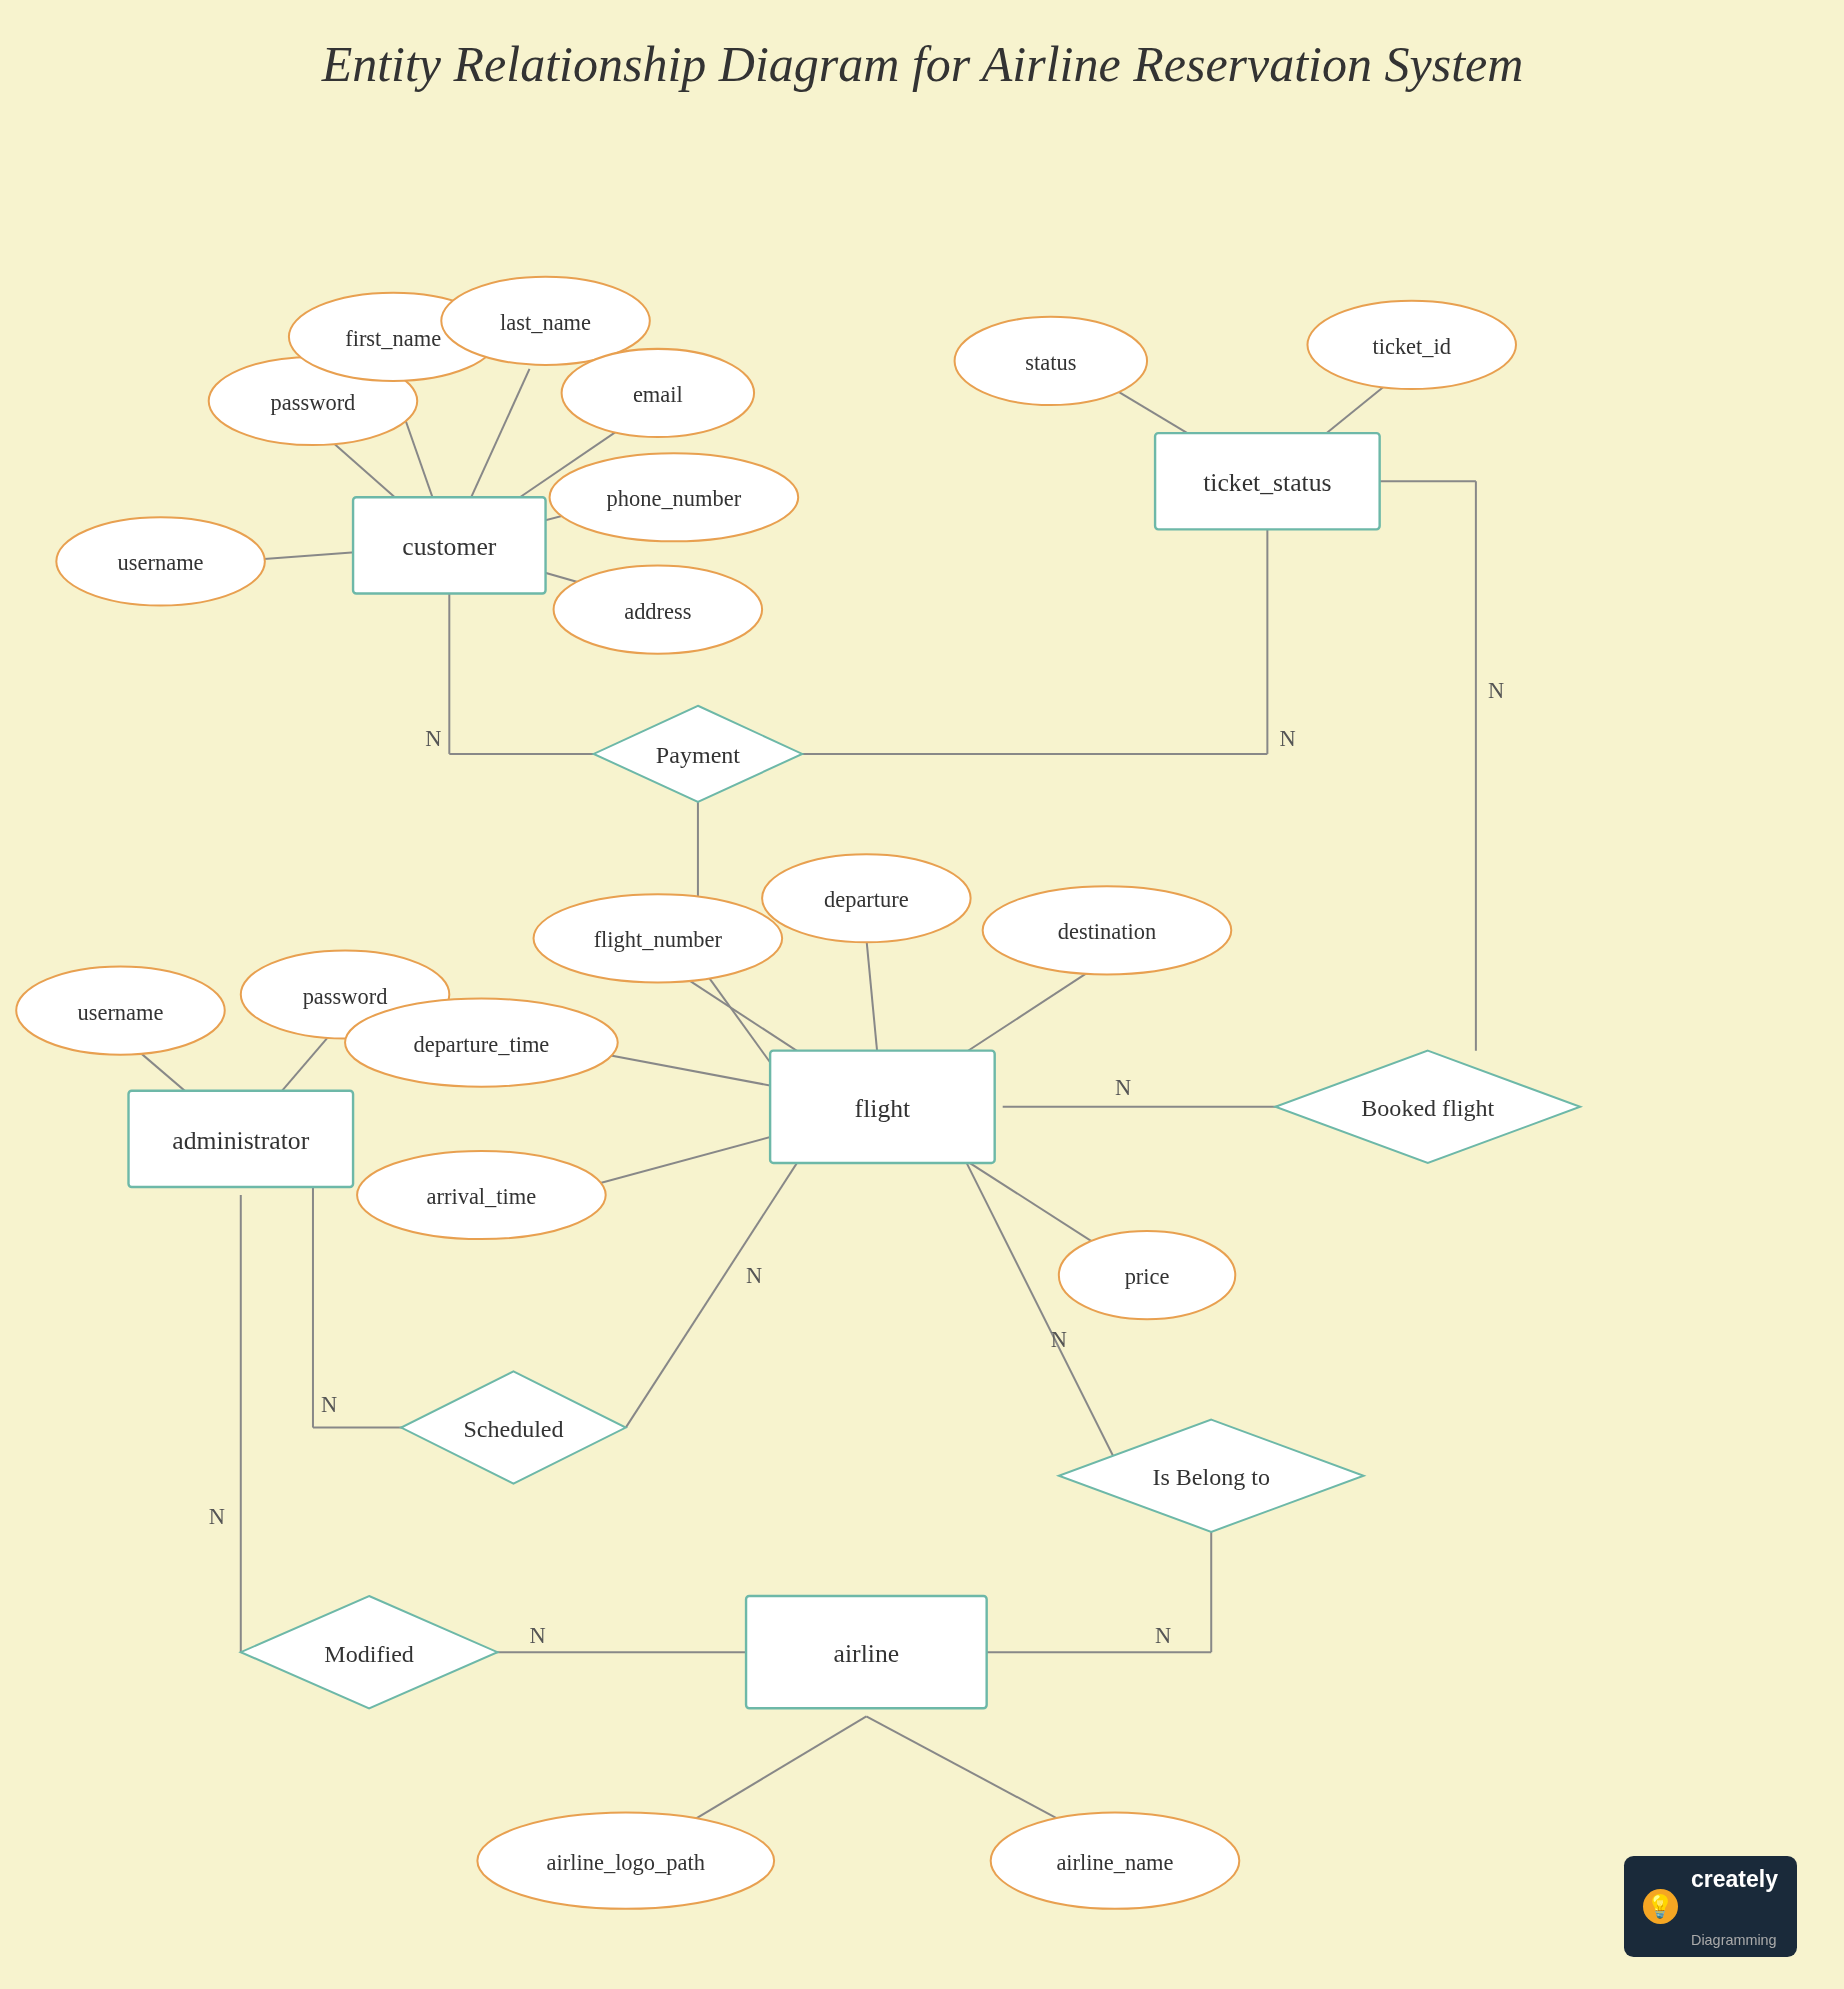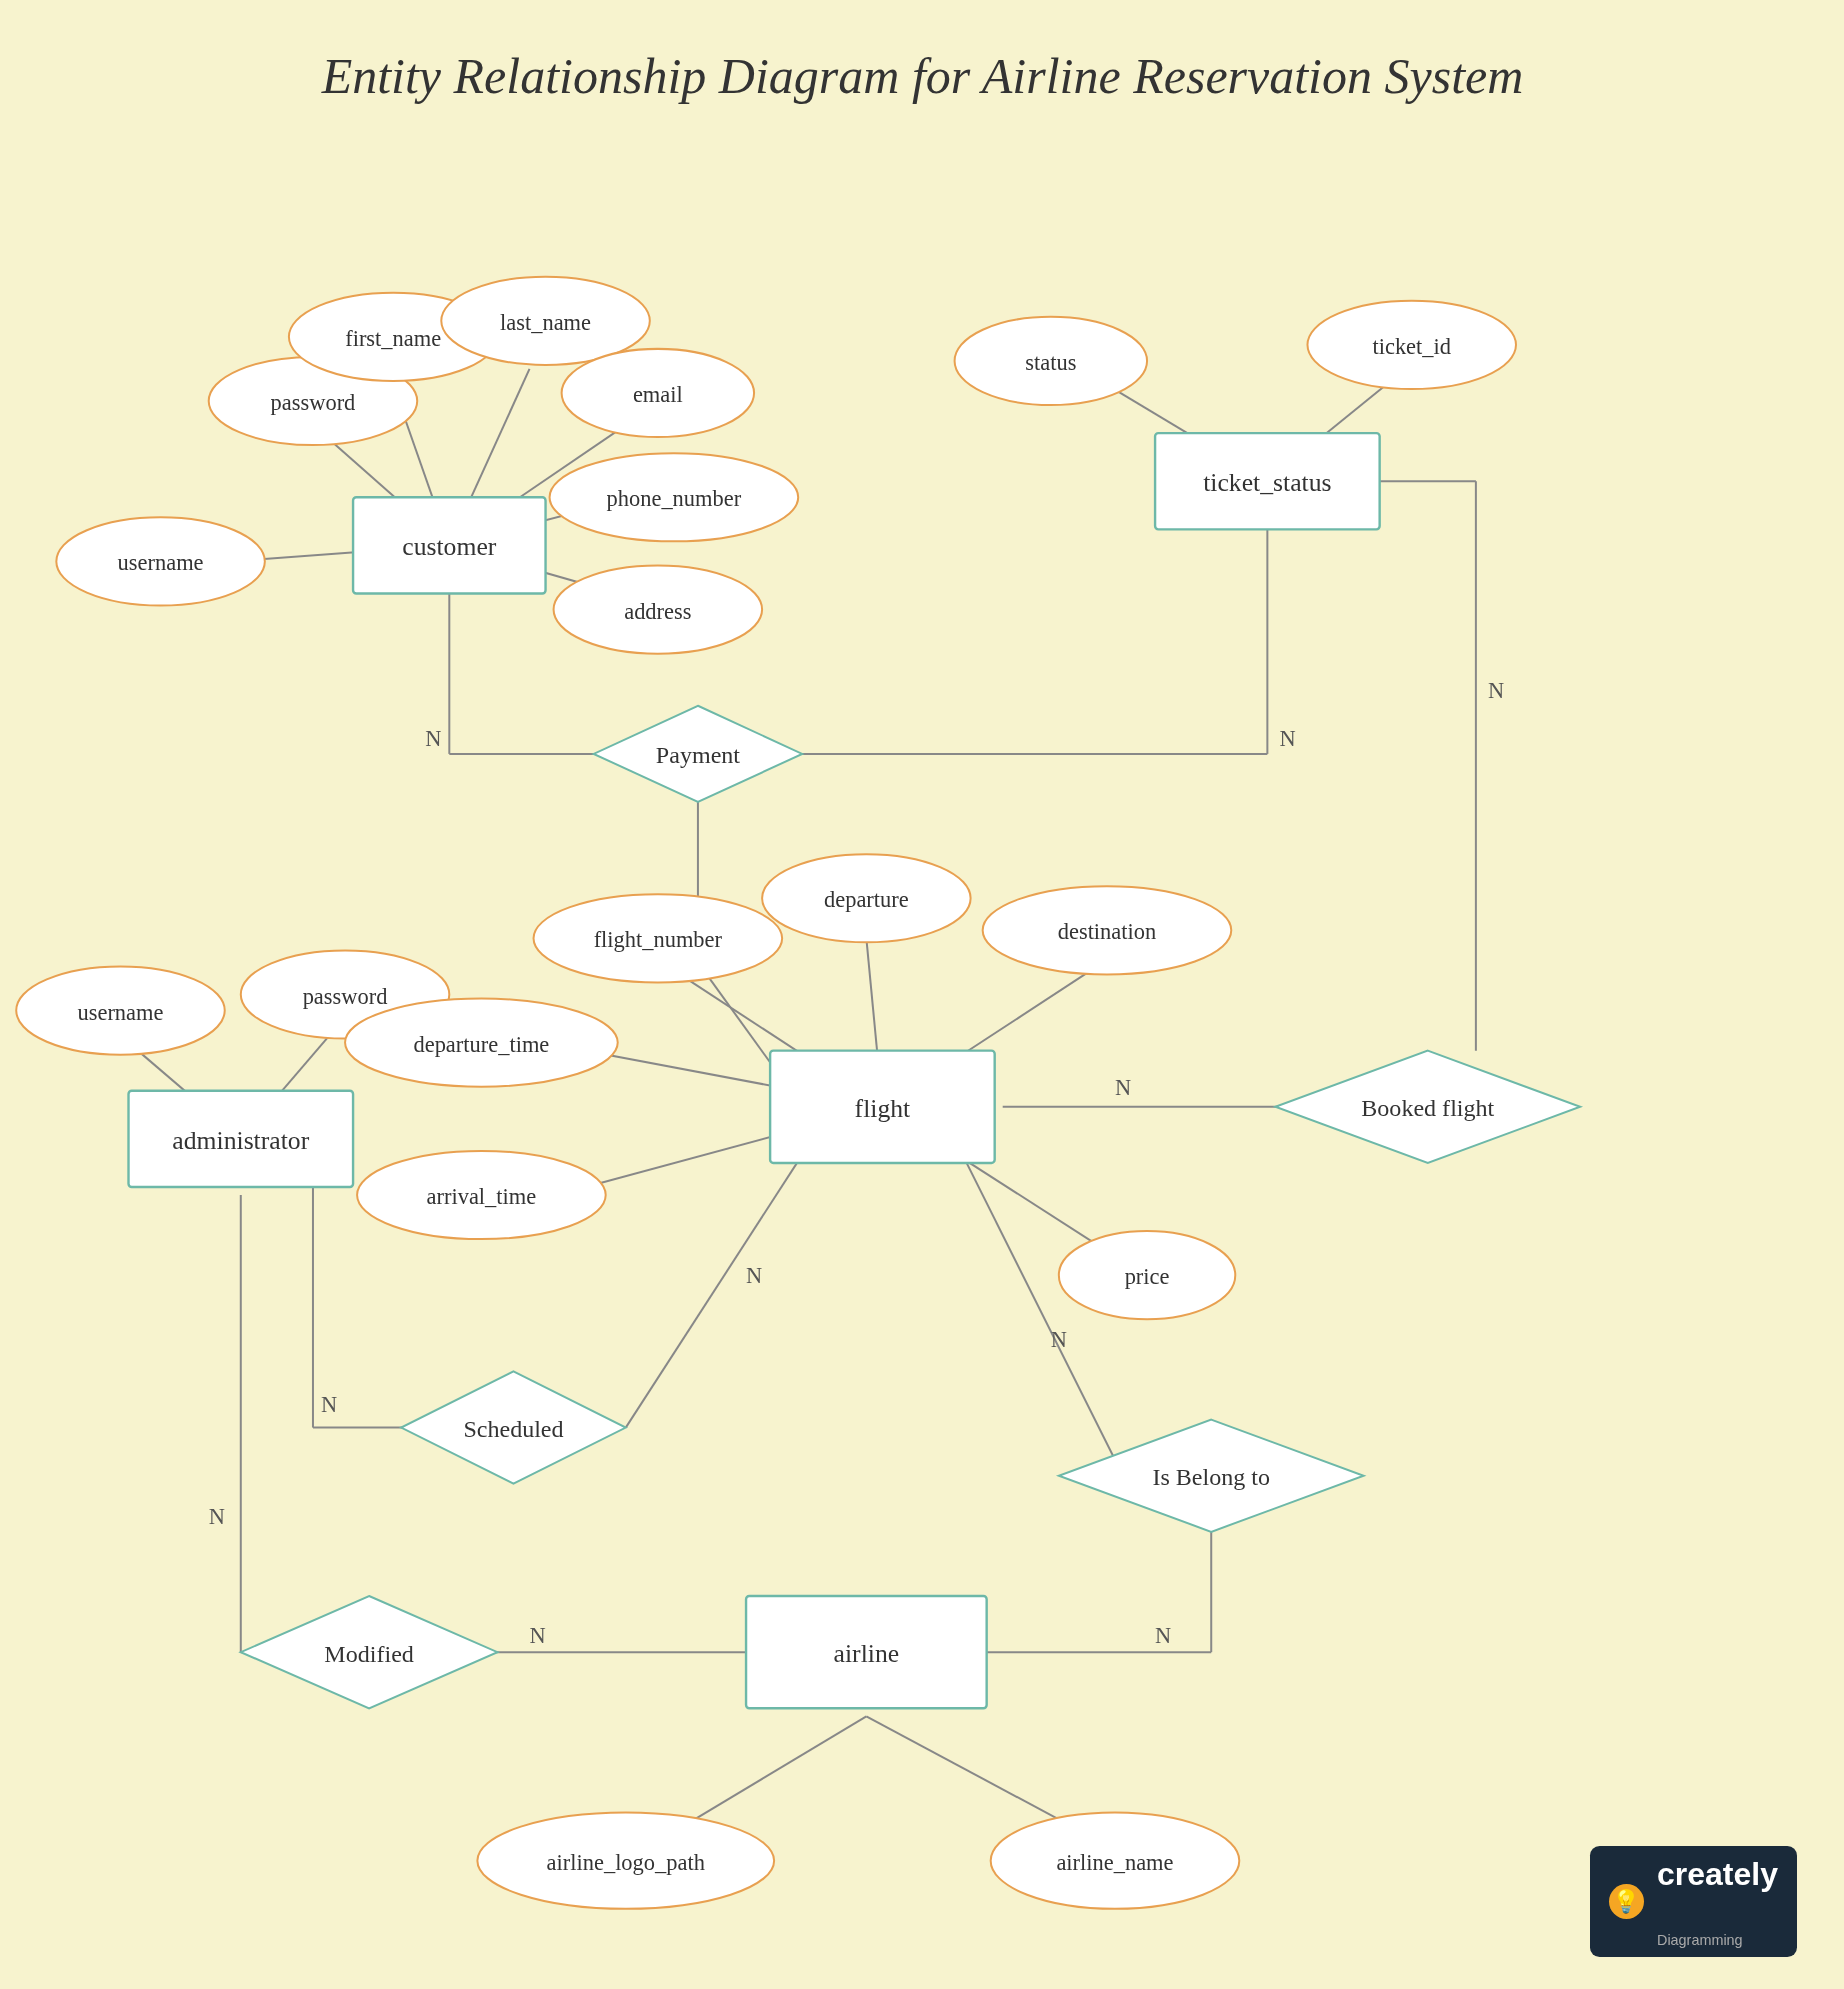--- a/index.html
+++ b/index.html
@@ -11,21 +11,21 @@
       position: relative;
       overflow: hidden;
     }
     .page-bg {
       position: absolute;
       inset: 0;
       background: #f7f3ce;
     }
     .title-area {
       position: absolute;
-      top: 44px;
+      top: 32px;
       left: 0; right: 0;
       text-align: center;
     }
     .main-title {
       font-size: 50px;
       font-style: italic;
       font-weight: 500;
       color: #333;
       line-height: 1.3;
     }
@@ -101,21 +101,21 @@
       height: 35px;
       background: #f5a623;
       border-radius: 50%;
       display: flex;
       align-items: center;
       justify-content: center;
       font-size: 22.5px;
     }
     .logo-text {
       color: white;
-      font-size: 32px;
+      font-size: 23px;
       font-weight: bold;
       font-family: Arial, sans-serif;
     }
     .logo-sub {
       color: #aaa;
       font-size: 14.4px;
       font-family: Arial, sans-serif;
       line-height: 1;
       margin-top: 40px;
     }

